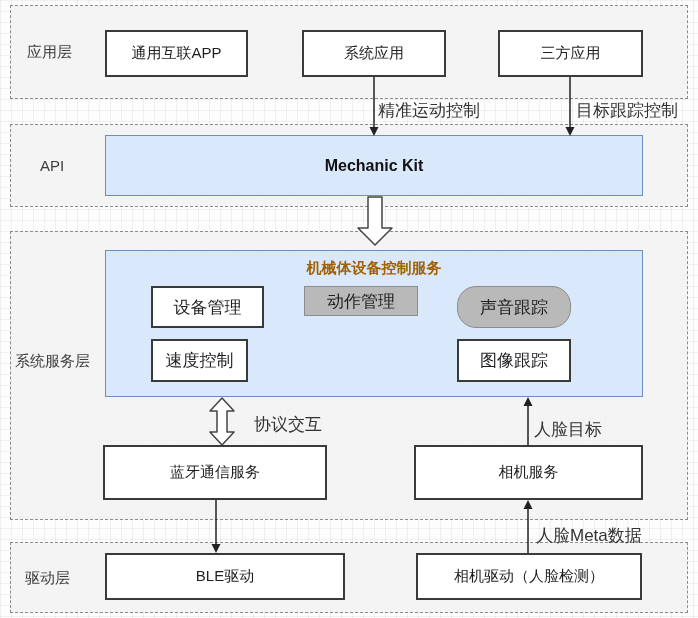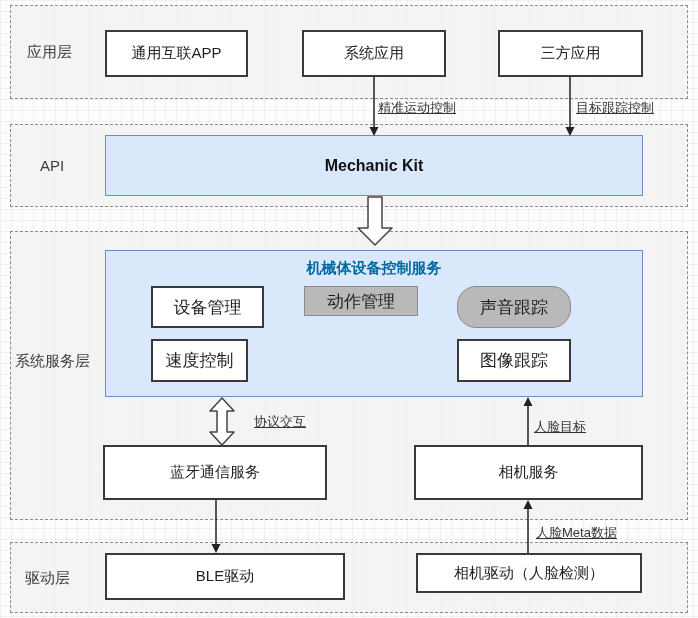--- a/index.html
+++ b/index.html
@@ -28,30 +28,30 @@
   }
   .bluebox {
     position:absolute; background:#dae8fc; border:1px solid #6c8ebf; z-index:2;
   }
   .api-box {
     display:flex; align-items:center; justify-content:center;
     font-size:16px; font-weight:bold; color:#111111;
   }
   .group-title {
     position:absolute; left:0; right:0; top:8px; text-align:center;
-    font-size:15px; font-weight:bold; color:#0369a1;
+    font-size:15px; font-weight:bold; color:#a16207;
   }
   .module {
     position:absolute; display:flex; align-items:center; justify-content:center;
     font-size:17px; color:#1f1f1f; white-space:nowrap;
   }
   .module.white { background:#ffffff; border:2px solid #3a3a3a; }
   .module.gray  { background:#b9b9b9; border:1px solid #8c8c8c; }
   .edge-label {
-    position:absolute; font-size:13px; color:#333333; white-space:nowrap; z-index:5;text-decoration:underline;
+    position:absolute; font-size:17px; color:#333333; white-space:nowrap; z-index:5;
   }
   svg.wires { position:absolute; left:0; top:0; z-index:4; pointer-events:none; }
 </style>
 </head>
 <body>
 
 <div class="canvas">
 
   <div class="layer" style="left:10px;top:5px;width:678px;height:94px;"></div>
   <div class="layer" style="left:10px;top:124px;width:678px;height:83px;"></div>
@@ -75,21 +75,21 @@
     <div class="module gray" style="left:198px;top:35px;width:114px;height:30px;">动作管理</div>
     <div class="module gray" style="left:351px;top:35px;width:114px;height:42px;border-radius:19px;">声音跟踪</div>
     <div class="module white" style="left:45px;top:88px;width:97px;height:43px;">速度控制</div>
     <div class="module white" style="left:351px;top:88px;width:114px;height:43px;">图像跟踪</div>
   </div>
 
   <div class="wbox" style="left:103px;top:445px;width:224px;height:55px;">蓝牙通信服务</div>
   <div class="wbox" style="left:414px;top:445px;width:229px;height:55px;">相机服务</div>
 
   <div class="wbox" style="left:105px;top:553px;width:240px;height:47px;">BLE驱动</div>
-  <div class="wbox" style="left:416px;top:553px;width:226px;height:40px;">相机驱动（人脸检测）</div>
+  <div class="wbox" style="left:416px;top:553px;width:226px;height:47px;">相机驱动（人脸检测）</div>
 
   <svg class="wires" width="698" height="618" viewBox="0 0 698 618">
 
     <g>
       <line x1="374" y1="77" x2="374" y2="128" stroke="#222" stroke-width="1.5"></line>
       <polygon points="374,136 369.5,127 378.5,127" fill="#222"></polygon>
     </g>
 
     <g>
       <line x1="570" y1="77" x2="570" y2="128" stroke="#222" stroke-width="1.5"></line>

